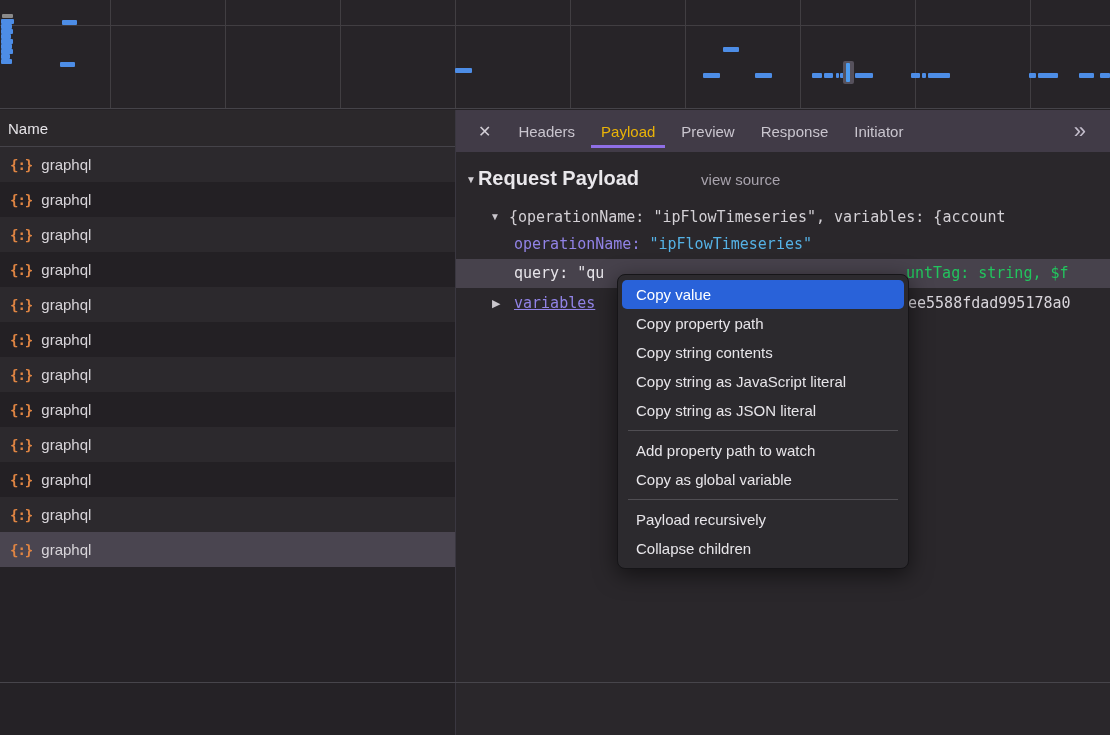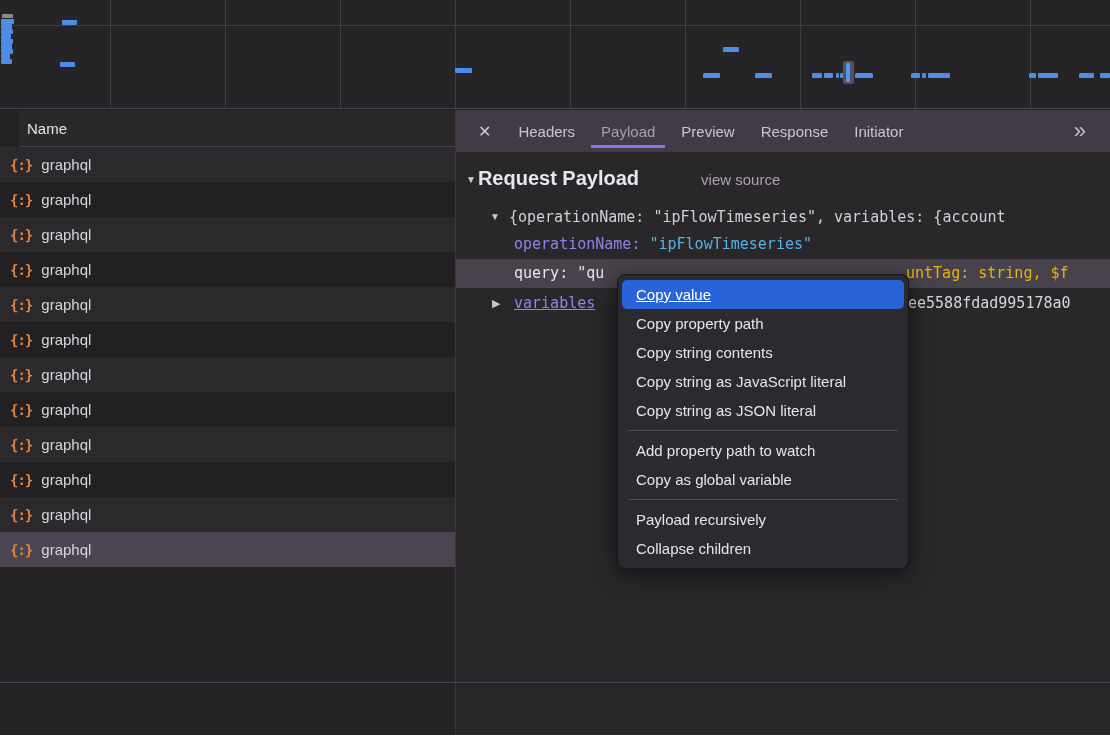--- a/index.html
+++ b/index.html
@@ -11,61 +11,61 @@
   .overview { position:absolute; left:0; top:0; width:1110px; height:109px; background:#272428; border-bottom:1px solid #454349; overflow:hidden; }
   .gridv { position:absolute; top:0; width:1px; height:109px; background:#413e42; }
   .gridh { position:absolute; left:0; width:1110px; height:1px; background:#413e42; }
   .bar  { position:absolute; background:#4d8de6; border-radius:1px; }
   .bar.gray { background:#8a8a8a; }
   .marker { position:absolute; background:#56515c; border-radius:2px; }
   .marker-inner { position:absolute; left:3px; top:2px; width:4px; bottom:2px; background:#4d9bee; border-radius:1px; }
 
   
   .left-panel { position:absolute; left:0; top:110px; width:455px; height:625px; background:#252226; }
-  .list-header { height:37px; line-height:37px; padding-left:8px; background:#2b282b; color:#e6e4e8; font-size:15px; border-bottom:1px solid #454349;margin-left:19px; }
+  .list-header { height:37px; line-height:37px; padding-left:8px; background:#2b282b; color:#e6e4e8; font-size:15px; border-bottom:1px solid #454349; }
   .nrow { height:35px; display:flex; align-items:center; color:#d8d5da; font-size:15px; }
   .nrow.odd  { background:#2c292d; }
   .nrow.even { background:#232024; }
   .nrow.sel  { background:#4a4550; }
   .req-icon { font-family:"DejaVu Sans Mono", monospace; font-weight:bold; font-size:14px; letter-spacing:-1px; color:#e08543; margin:0 9px 0 10px; }
 
   
   .right-panel { position:absolute; left:456px; top:110px; width:654px; height:625px; background:#2a272b; overflow:hidden; }
   .tabbar { height:42px; background:#413b47; display:flex; align-items:stretch; color:#c9c5ce; font-size:15px; }
   .closeb { align-self:center; margin:0 14px 0 22px; font-size:16px; color:#d2ced6; cursor:default; }
   .tab { display:flex; align-items:center; padding:0 10px; margin:4px 3px; white-space:nowrap; }
-  .tab.active { color:#a3a3a3; box-shadow:inset 0 -3px 0 #8f6fe6; }
+  .tab.active { color:#eab308; box-shadow:inset 0 -3px 0 #8f6fe6; }
   .overflowb { margin-left:auto; margin-right:24px; align-self:center; font-size:22px; color:#c3bdcb; line-height:1; }
 
   .content { position:relative; width:654px; height:583px; overflow:hidden; }
   .mono { font-family:"DejaVu Sans Mono", monospace; font-size:15px; white-space:nowrap; }
   .sec-row { margin:14px 0 0 10px; height:24px; line-height:24px; white-space:nowrap; }
   .tri { font-size:10px; color:#d0cdd2; vertical-align:2px; margin-right:2px; }
   .sec-title { font-size:20px; font-weight:bold; color:#e9e7eb; }
   .viewsrc { font-size:15px; color:#a8a3ad; margin-left:62px; }
   .sum-row { margin-top:14px; height:26px; line-height:26px; padding-left:34px; color:#d3d0d5; }
   .tri2 { font-size:10px; color:#c9c6cc; margin-right:9px; vertical-align:2px; font-family:"Liberation Sans", sans-serif; }
   .kv-row { height:29px; line-height:29px; padding-left:58px; }
   .key { color:#9183e6; }
   .strv { color:#55b2e6; }
   .q-row { position:relative; height:29px; line-height:29px; padding-left:58px; background:#47424c; color:#e6e4e9; }
-  .q-right { position:absolute; left:450px; top:0; color:#eab308; }
+  .q-right { position:absolute; left:450px; top:0; color:#22c55e; }
   .v-row { position:relative; height:30px; line-height:30px; }
   .tri3 { position:absolute; left:36px; font-size:11px; color:#c9c6cc; font-family:"Liberation Sans", sans-serif; }
   .v-key { padding-left:58px;text-decoration:underline; }
   .v-right { position:absolute; left:452px; top:0; color:#d8d5db; }
 
   
   .vsplit { position:absolute; left:455px; top:110px; width:1px; height:625px; background:#3a3740; z-index:3; }
   .footer-line { position:absolute; left:0; top:682px; width:1110px; height:1px; background:#47454b; z-index:4; }
 
   
   .cmenu { position:absolute; left:617px; top:274px; width:292px; background:#2c2a2e; border:1px solid #161518; border-radius:8px; padding:5px 0; box-shadow:0 6px 22px rgba(0,0,0,0.55); z-index:10; }
   .mitem { height:29px; line-height:29px; padding-left:14px; margin:0 4px; border-radius:5px; color:#e7e5e9; font-size:15px; white-space:nowrap; }
-  .mitem.hl { background:#2962d9; color:#ffffff;text-decoration:underline; }
+  .mitem.hl { background:#2962d9; color:#ffffff; }
   .msep { height:1px; background:#504e53; margin:5px 10px; }
 </style>
 </head>
 <body>
 
 <div class="shot">
   <div class="app">
 
     <div class="overview" id="overview">
         <div class="gridv" style="left: 110px;"></div>

